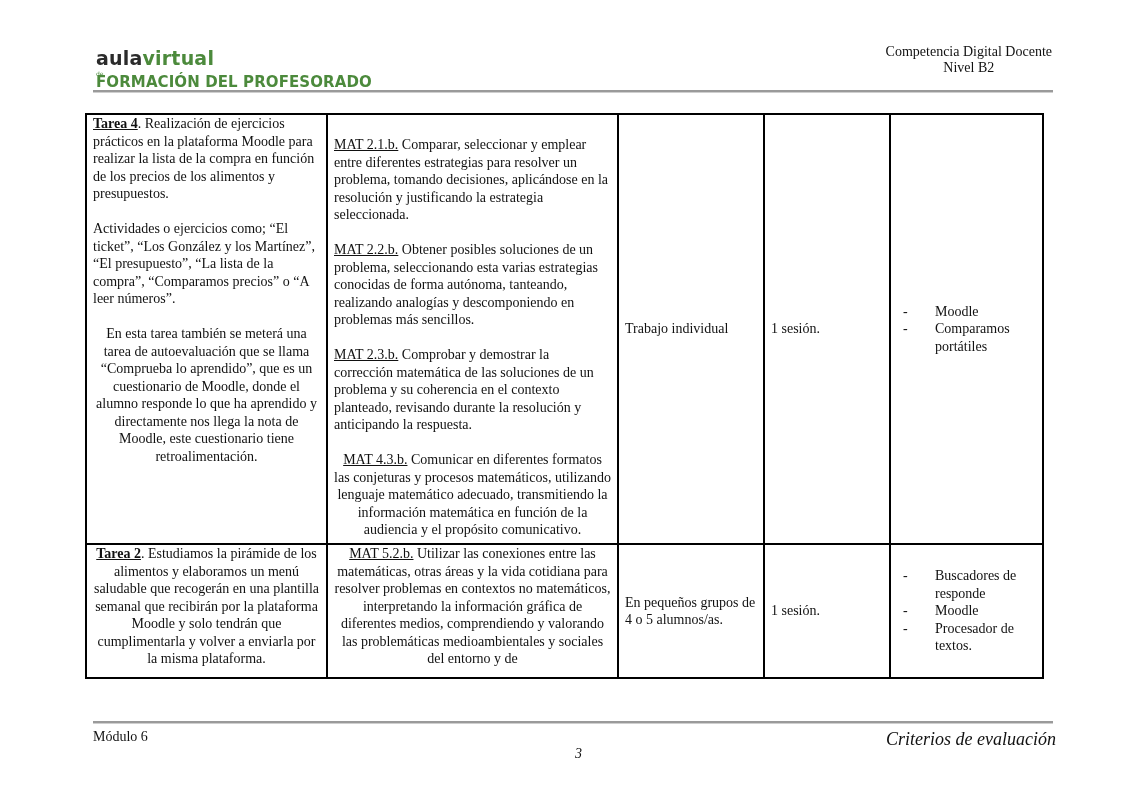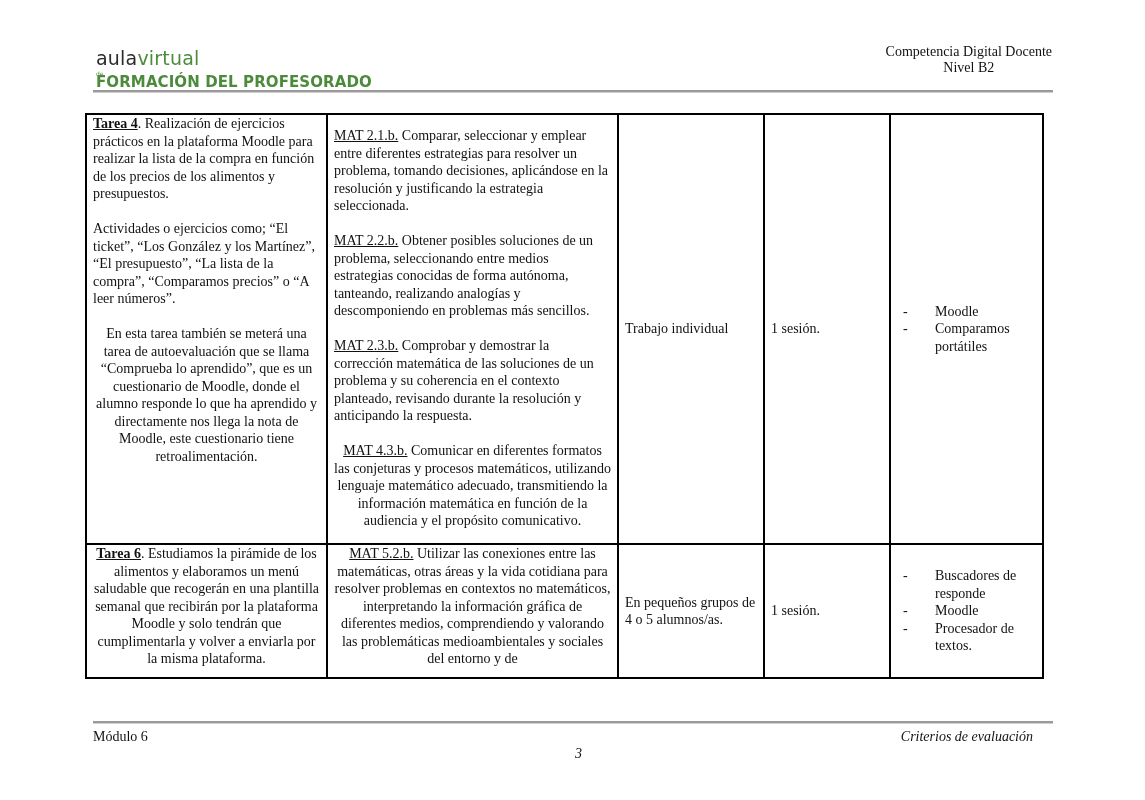--- a/index.html
+++ b/index.html
@@ -1,21 +1,21 @@
 <!DOCTYPE html>
 <html><head>
   <meta charset="utf-8">
   <style>
     html, body { margin: 0; padding: 0; background: #ffffff; }
     body { width: 1145px; height: 800px; position: relative; overflow: hidden;
            font-family: "Liberation Serif", "DejaVu Serif", serif; color: #111; }
 
     
     .logo { position: absolute; left: 96px; top: 48px; }
-    .logo-main { font-family: "DejaVu Sans", "Liberation Sans", sans-serif; font-weight: normal;
+    .logo-main { font-family: "DejaVu Sans", "Liberation Sans", sans-serif; font-weight: bold;
                  font-size: 19px; letter-spacing: 0.2px; line-height: 20px; }
     .logo-aula { color: #2b2b2b; }
     .logo-virtual { color: #4c8a3c; }
     .logo-de { font-family: "DejaVu Sans", sans-serif; font-size: 6px; color: #4c8a3c; line-height: 7px; margin-top: 2px; }
     .logo-sub { font-family: "DejaVu Sans", "Liberation Sans", sans-serif; font-weight: bold; font-size: 15px;
                 color: #4c8a3c; letter-spacing: 0.1px; line-height: 11px; text-align: right; }
     .header-right { position: absolute; right: 93px; top: 44px; text-align: center;
                     font-size: 14px; line-height: 16px; color: #111; }
     .header-rule { position: absolute; left: 93px; top: 90px; width: 960px; height: 0;
                    border-top: 2px solid #9a9a9a; border-bottom: 1px solid #cfcfcf; }
@@ -36,21 +36,21 @@
     .cell-pad-top-r1c1 { padding-top: 34px; }
     .cell-pad-top { padding-top: 7px; }
     ul.res { list-style: none; margin: 0; padding: 0 0 0 6px; }
     ul.res li { position: relative; padding-left: 32px; }
     ul.res li .dash { position: absolute; left: 0; top: 0; }
 
     
     .footer-rule { position: absolute; left: 93px; top: 721px; width: 960px; height: 0;
                    border-top: 2px solid #9a9a9a; border-bottom: 1px solid #cfcfcf; }
     .footer-left { position: absolute; left: 93px; top: 729px; font-size: 14px; }
-    .footer-right { position: absolute; right: 112px; top: 729px; font-style: italic; font-size: 14px; }
+    .footer-right { position: absolute; right: 89px; top: 729px; font-style: italic; font-size: 18px; }
     .footer-page { position: absolute; left: 575px; top: 746px; font-style: italic; font-size: 14px; }
   </style>
 </head>
 <body>
 
 <div class="logo">
   <div class="logo-main"><span class="logo-aula">aula</span><span class="logo-virtual">virtual</span></div>
   <div class="logo-de">de</div>
   <div class="logo-sub">FORMACIÓN DEL PROFESORADO</div>
 </div>
@@ -68,38 +68,38 @@
       <col class="col4">
       <col class="col5">
   </colgroup>
   <tbody>
       <tr class="r1">
     <td class="top cell-pad-top-r1c1">
       <p class="para"><span class="tarea-label">Tarea 4</span><span>. Realización de ejercicios prácticos en la plataforma Moodle para realizar la lista de la compra en función de los precios de los alimentos y presupuestos.</span></p>
       <p class="para">Actividades o ejercicios como; “El ticket”, “Los González y los Martínez”, “El presupuesto”, “La lista de la compra”, “Comparamos precios” o “A leer números”.</p>
       <p class="para">En esta tarea también se meterá una tarea de autoevaluación que se llama “Comprueba lo aprendido”, que es un cuestionario de Moodle, donde el alumno responde lo que ha aprendido y directamente nos llega la nota de Moodle, este cuestionario tiene retroalimentación.</p>
     </td>
-    <td class="top" style="padding-top:12px;">
+    <td class="top" style="padding-top:21px;">
       <p class="para"><span class="crit-code">MAT 2.1.b.</span><span> Comparar, seleccionar y emplear entre diferentes estrategias para resolver un problema, tomando decisiones, aplicándose en la resolución y justificando la estrategia seleccionada.</span></p>
-      <p class="para"><span class="crit-code">MAT 2.2.b.</span><span> Obtener posibles soluciones de un problema, seleccionando entre medios estrategias conocidas de forma autónoma, tanteando, realizando analogías y descomponiendo en problemas más sencillos.</span></p>
+      <p class="para"><span class="crit-code">MAT 2.2.b.</span><span> Obtener posibles soluciones de un problema, seleccionando esta varias estrategias conocidas de forma autónoma, tanteando, realizando analogías y descomponiendo en problemas más sencillos.</span></p>
       <p class="para"><span class="crit-code">MAT 2.3.b.</span><span> Comprobar y demostrar la corrección matemática de las soluciones de un problema y su coherencia en el contexto planteado, revisando durante la resolución y anticipando la respuesta.</span></p>
       <p class="para"><span class="crit-code">MAT 4.3.b.</span><span> Comunicar en diferentes formatos las conjeturas y procesos matemáticos, utilizando lenguaje matemático adecuado, transmitiendo la información matemática en función de la audiencia y el propósito comunicativo.</span></p>
     </td>
     <td><span>Trabajo individual</span></td>
     <td><span>1 sesión.</span></td>
     <td>
       <ul class="res">
         <li><span class="dash">-</span><span>Moodle</span></li>
         <li><span class="dash">-</span><span>Comparamos portátiles</span></li>
       </ul>
     </td>
   </tr>
   <tr class="r2">
     <td class="top cell-pad-top">
-      <p class="para"><span class="tarea-label">Tarea 6</span><span>. Estudiamos la pirámide de los alimentos y elaboramos un menú saludable que recogerán en una plantilla semanal que recibirán por la plataforma Moodle y solo tendrán que cumplimentarla y volver a enviarla por la misma plataforma.</span></p>
+      <p class="para"><span class="tarea-label">Tarea 2</span><span>. Estudiamos la pirámide de los alimentos y elaboramos un menú saludable que recogerán en una plantilla semanal que recibirán por la plataforma Moodle y solo tendrán que cumplimentarla y volver a enviarla por la misma plataforma.</span></p>
     </td>
     <td class="top cell-pad-top">
       <p class="para"><span class="crit-code">MAT 5.2.b.</span><span> Utilizar las conexiones entre las matemáticas, otras áreas y la vida cotidiana para resolver problemas en contextos no matemáticos, interpretando la información gráfica de diferentes medios, comprendiendo y valorando las problemáticas medioambientales y sociales del entorno y de</span></p>
     </td>
     <td><span>En pequeños grupos de 4 o 5 alumnos/as.</span></td>
     <td><span>1 sesión.</span></td>
     <td>
       <ul class="res">
         <li><span class="dash">-</span><span>Buscadores de responde</span></li>
         <li><span class="dash">-</span><span>Moodle</span></li>

